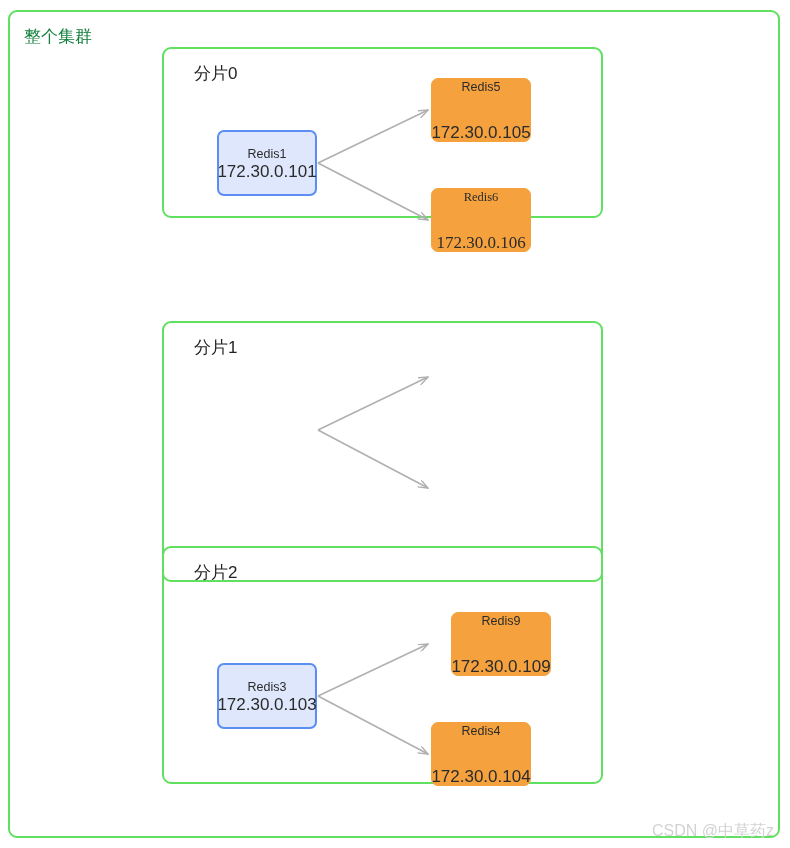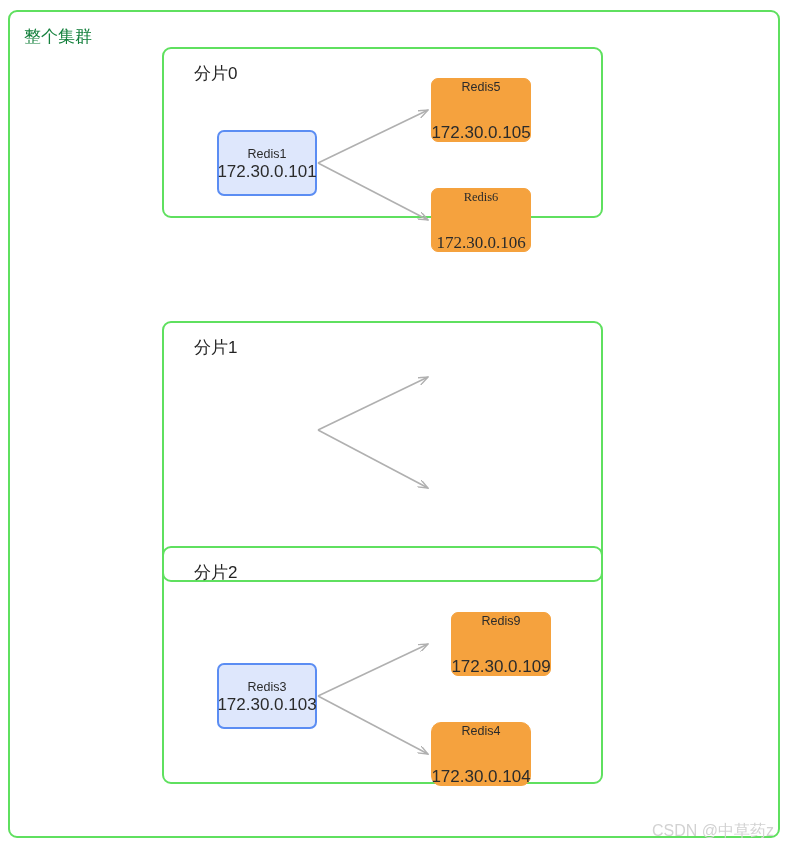--- a/index.html
+++ b/index.html
@@ -152,21 +152,21 @@
     <div class="shard-title">分片2</div>
   </div>
   <div class="node node-master" style="left:217px; top:663px;text-align:right;">
     <div class="node-name">Redis3</div>
     <div class="node-ip">172.30.0.103</div>
   </div>
   <div class="node node-replica" style="left:431px; top:612px;margin-left:20px;">
     <div class="node-name">Redis9</div>
     <div class="node-ip">172.30.0.109</div>
   </div>
-  <div class="node node-replica" style="left:431px; top:722px;border-radius:10px;">
+  <div class="node node-replica" style="left:431px; top:722px;">
     <div class="node-name">Redis4</div>
     <div class="node-ip">172.30.0.104</div>
   </div>
 
   <svg class="edges" viewBox="0 0 790 848">
     <defs>
       <marker id="arrowhead" markerWidth="11" markerHeight="8" refX="10" refY="4" orient="auto" markerUnits="userSpaceOnUse">
         <path d="M0,0 L10,4 L0,8" fill="none" stroke="#B0B0B0" stroke-width="1.4"></path>
       </marker>
     </defs>

